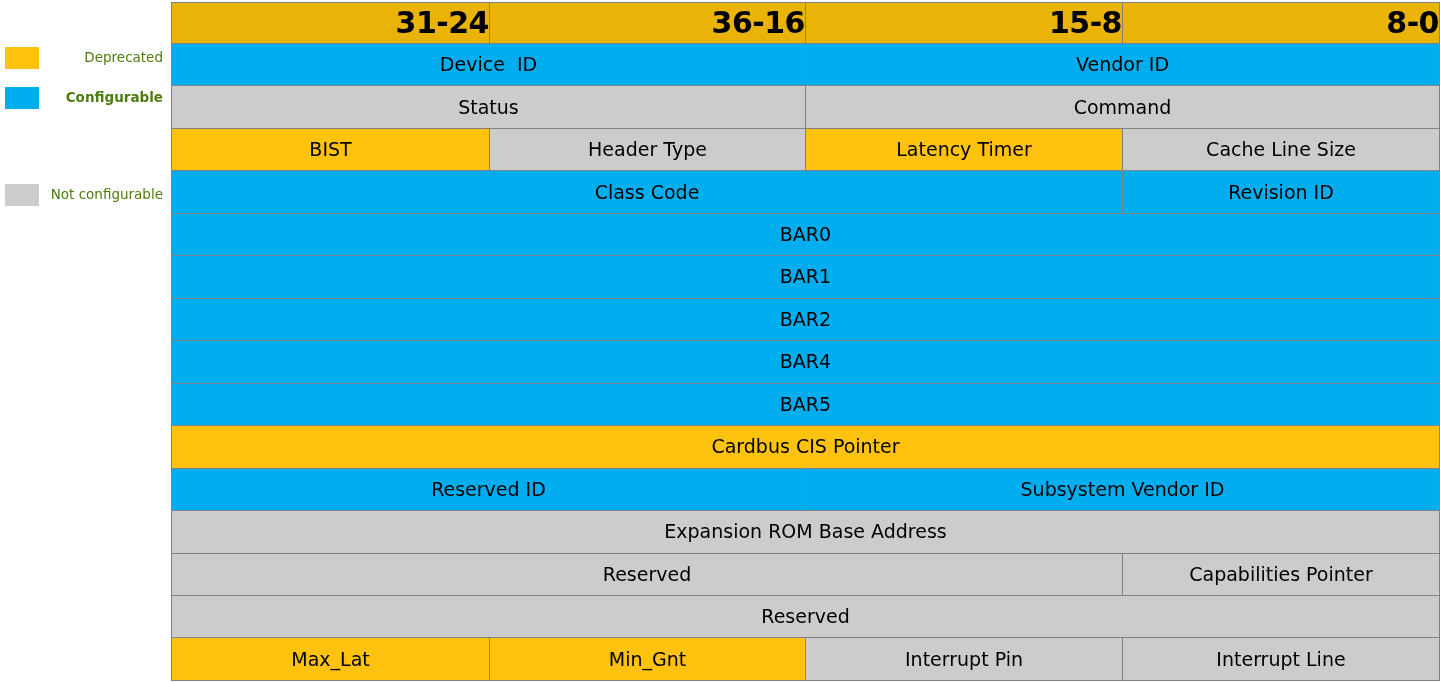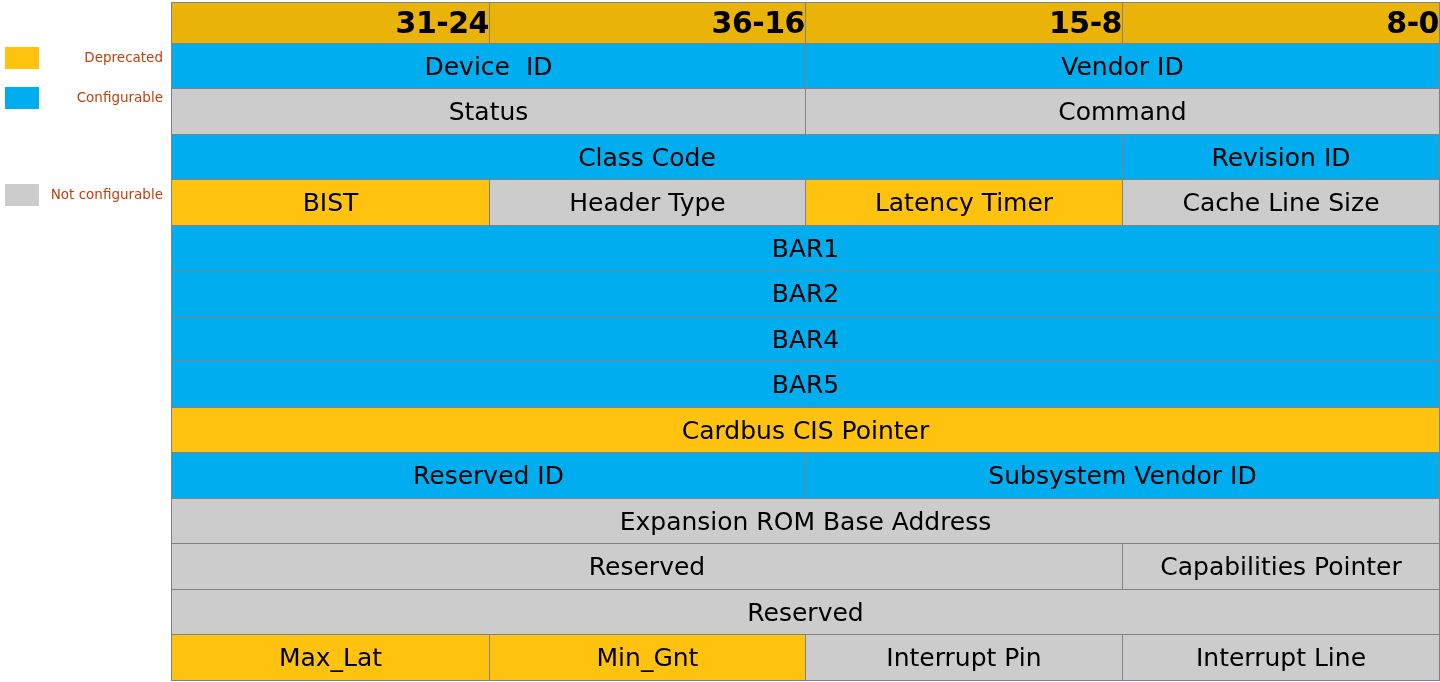--- a/index.html
+++ b/index.html
@@ -35,21 +35,21 @@
     width: 34px;
     height: 22px;
     flex: 0 0 34px;
     margin-left: 5px;
   }
   .legend-label {
     flex: 1 1 auto;
     text-align: right;
     padding-right: 8px;
     font-size: 13.5px;
-    color: #c2410c;
+    color: #4d7c0f;
     white-space: nowrap;
     line-height: 1;
   }
 
   
   #reg-table {
     position: absolute;
     left: 171px;
     top: 2px;
     width: 1268px;
@@ -61,21 +61,21 @@
   #reg-table col.c1 { width: 316px; }
   #reg-table col.c2 { width: 317px; }
   #reg-table col.c3 { width: 317px; }
 
   #reg-table td, #reg-table th {
     border: 1px solid #808285;
     text-align: center;
     vertical-align: middle;
     padding: 0;
     height: 39.9px;
-    font-size: 25px;
+    font-size: 19px;
     font-weight: 400;
     color: #000000;
     white-space: pre;
     overflow: hidden;
     line-height: 1;
   }
   #reg-table thead th {
     background: #eab308;
     font-weight: 700;
     font-size: 30px;
@@ -88,21 +88,21 @@
   td.noncfg { background: #CCCCCC; }
 </style>
 </head>
 <body>
 
 <div id="legend">
     <div class="legend-row" style="top: 46px;">
       <div class="legend-swatch" style="background: rgb(255, 194, 14);"></div>
       <div class="legend-label">Deprecated</div>
     </div>
-    <div class="legend-row" style="top: 86px;">
+    <div class="legend-row" style="top: 86px; font-weight: bold;">
       <div class="legend-swatch" style="background: rgb(0, 173, 238);"></div>
       <div class="legend-label">Configurable</div>
     </div>
     <div class="legend-row" style="top: 142px; margin-top: 41px;">
       <div class="legend-swatch" style="background: rgb(204, 204, 204);"></div>
       <div class="legend-label">Not configurable</div>
     </div>
   </div>
 
 <table id="reg-table">
@@ -123,28 +123,31 @@
   <tbody>
       <tr>
         <td class="cfg" colspan="2">Device  ID</td>
         <td class="cfg" colspan="2">Vendor ID</td>
       </tr>
       <tr>
         <td class="noncfg" colspan="2">Status</td>
         <td class="noncfg" colspan="2">Command</td>
       </tr>
       <tr>
+        <td class="dep">BIST</td>
+        <td class="noncfg">Header Type</td>
+        <td class="dep">Latency Timer</td>
+        <td class="noncfg">Cache Line Size</td>
+      </tr>
+      <tr>
         <td class="cfg" colspan="3">Class Code</td>
         <td class="cfg">Revision ID</td>
       </tr>
       <tr>
-        <td class="dep">BIST</td>
-        <td class="noncfg">Header Type</td>
-        <td class="dep">Latency Timer</td>
-        <td class="noncfg">Cache Line Size</td>
+        <td class="cfg" colspan="4">BAR0</td>
       </tr>
       <tr>
         <td class="cfg" colspan="4">BAR1</td>
       </tr>
       <tr>
         <td class="cfg" colspan="4">BAR2</td>
       </tr>
       <tr>
         <td class="cfg" colspan="4">BAR4</td>
       </tr>

